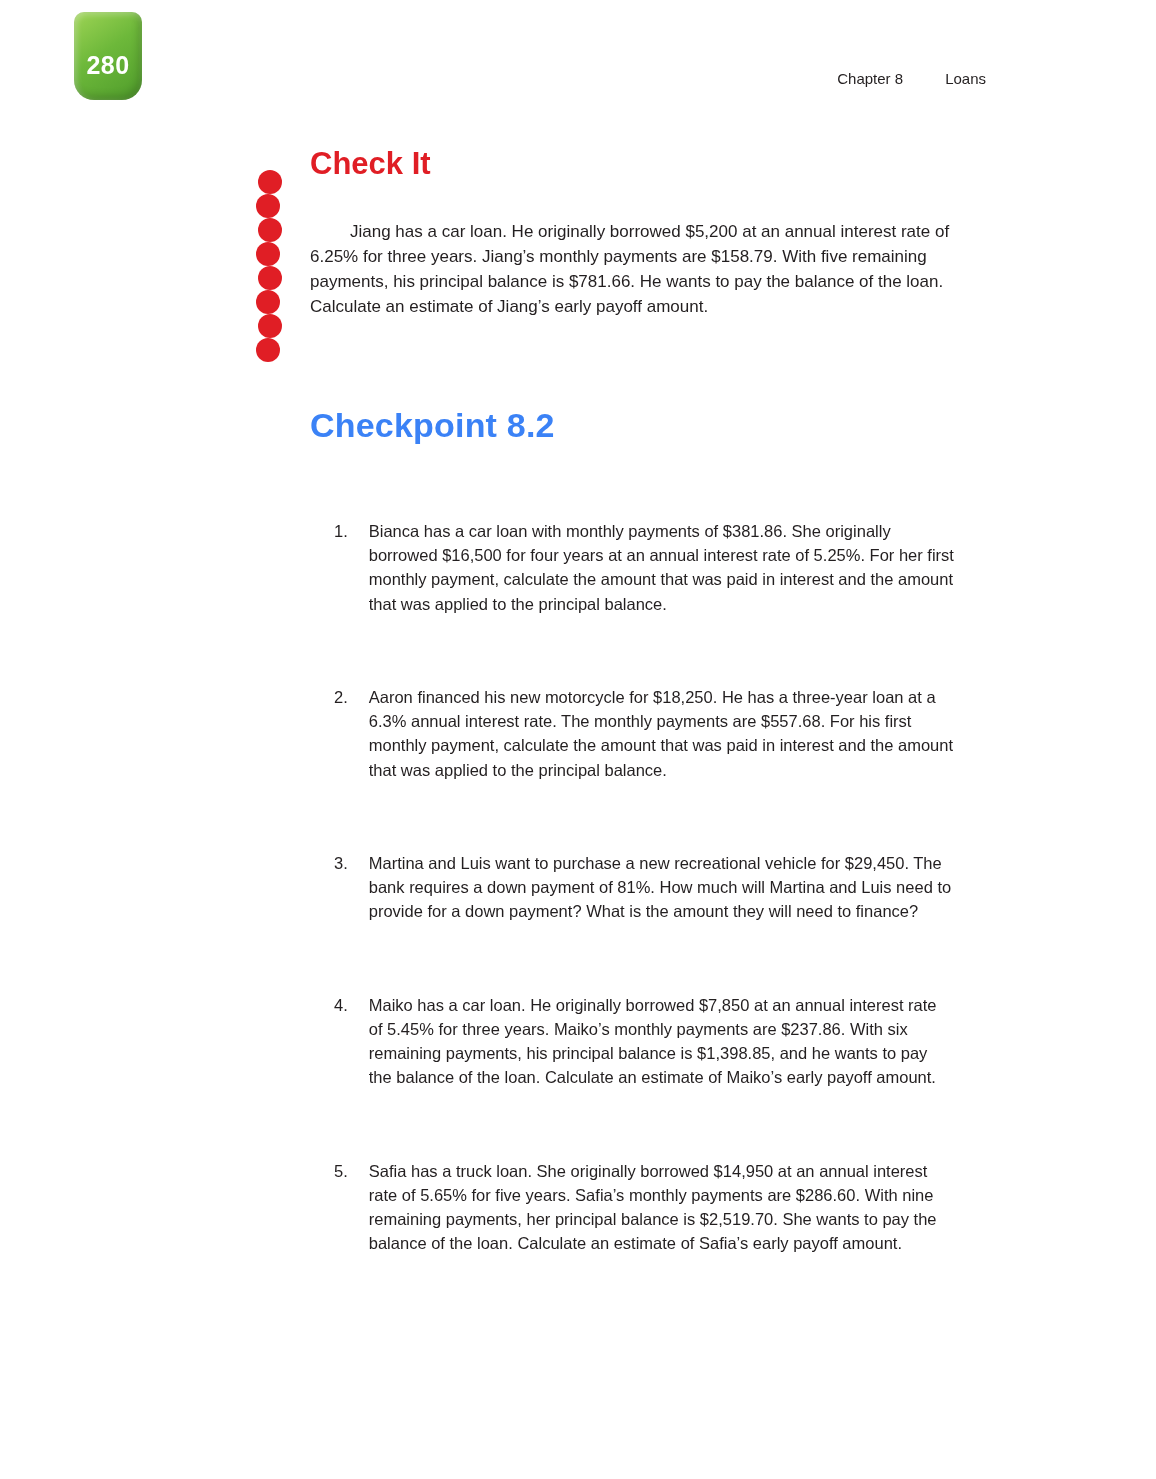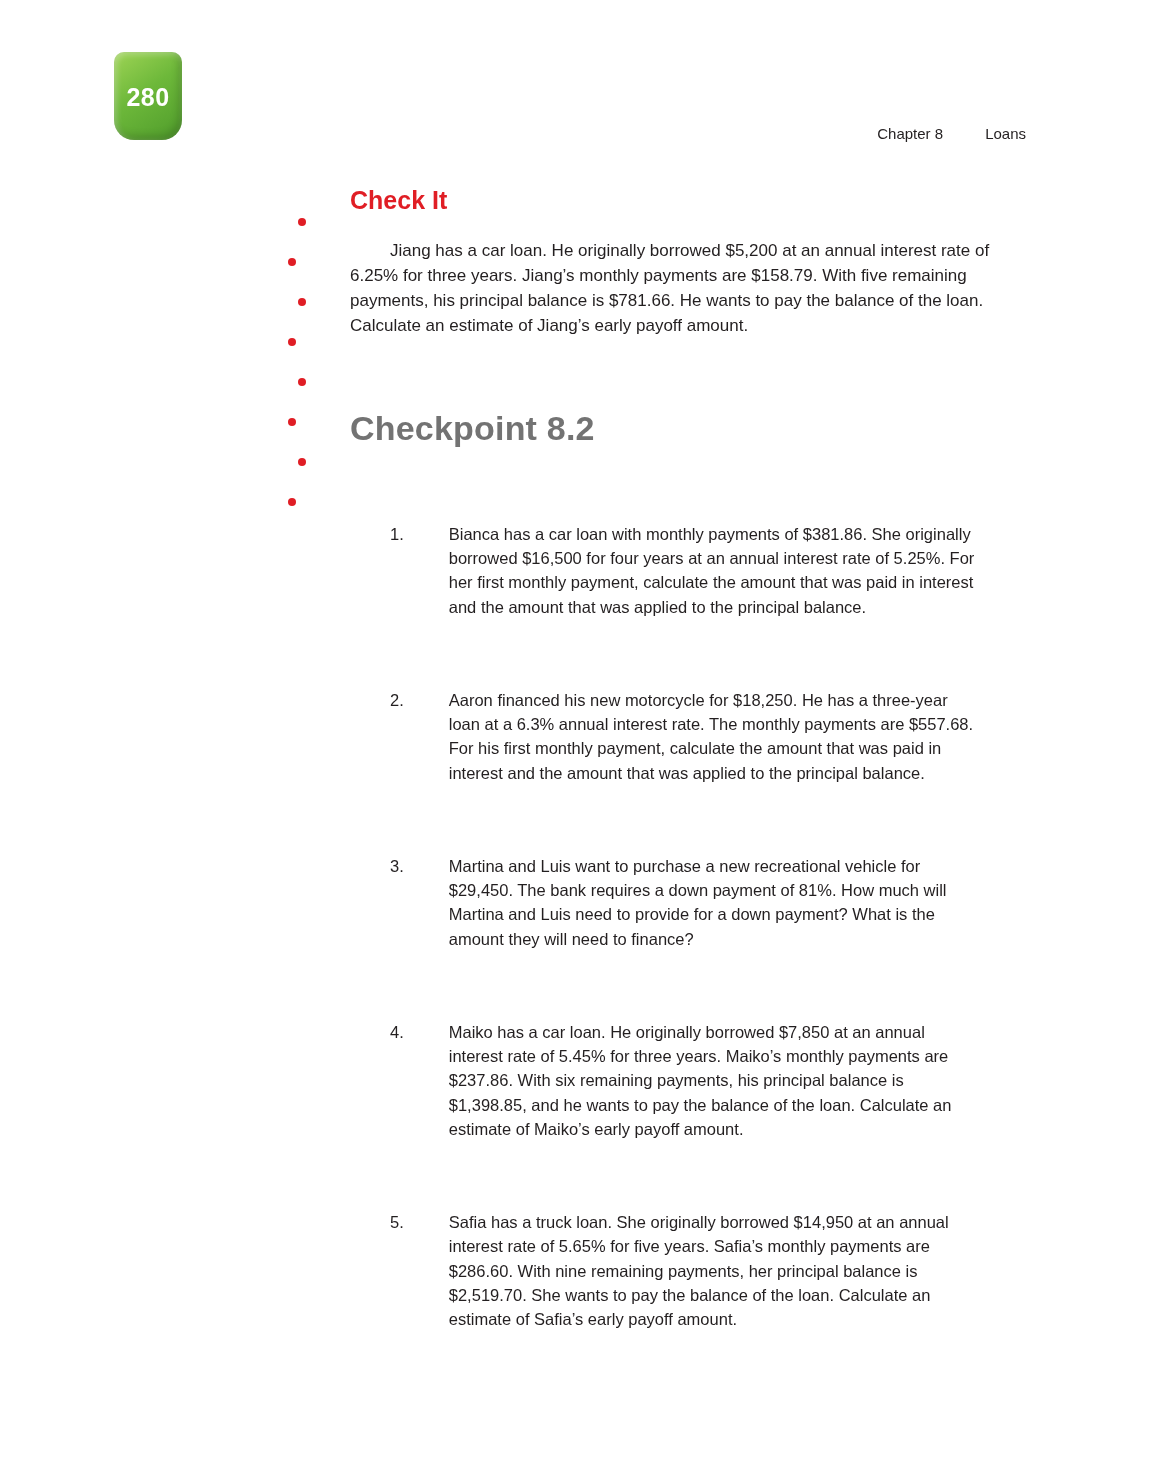--- a/index.html
+++ b/index.html
@@ -1,15 +1,15 @@
 <!DOCTYPE html>
 <html><head>
 <meta charset="utf-8">
 <style>
-  * { margin: 16px; padding: 4px; box-sizing: border-box; }
+  * { margin: 0; padding: 12px; box-sizing: border-box; }
   html, body { background: #ffffff; }
   body {
     width: 1156px;
     height: 1479px;
     position: relative;
     font-family: "Liberation Sans", sans-serif;
     color: #231f20;
     overflow: hidden;
   }
 
@@ -31,41 +31,41 @@
     color: #ffffff;
     font-weight: bold;
     font-size: 25px;
     letter-spacing: 0.5px;
     margin-top: 18px;
   }
 
   
   .running-head {
     position: absolute;
-    top: 69px;
+    top: 46px;
     left: 0;
     width: 998px;
     text-align: right;
     font-size: 15px;
     color: #231f20;
   }
   .running-head .chap { margin-right: 18px; }
 
   
   .content {
     position: absolute;
     left: 274px;
     top: 110px;
     width: 716px;
   }
 
   .checkit-heading {
     color: #e01e25;
     font-weight: bold;
-    font-size: 25px;
+    font-size: 31px;
     margin-bottom: 14px;
   }
 
   .checkit-body {
     font-size: 17px;
     line-height: 1.47;
     text-indent: 40px;
     color: #231f20;
   }
 
@@ -84,21 +84,21 @@
   .dotted-rule i {
     display: block;
     width: 5px;
     height: 5px;
     border-radius: 50%;
     background: #e01e25;
   }
   .dotted-rule i:nth-child(even) { margin-left: -4px; }
 
   .checkpoint-heading {
-    color: #737373;
+    color: #3b82f6;
     font-weight: bold;
     font-size: 34px;
     margin-top: 62px;
     margin-bottom: 26px;
     letter-spacing: 0.2px;
   }
 
   .problem-list { list-style: none; }
   .problem {
     display: flex;

